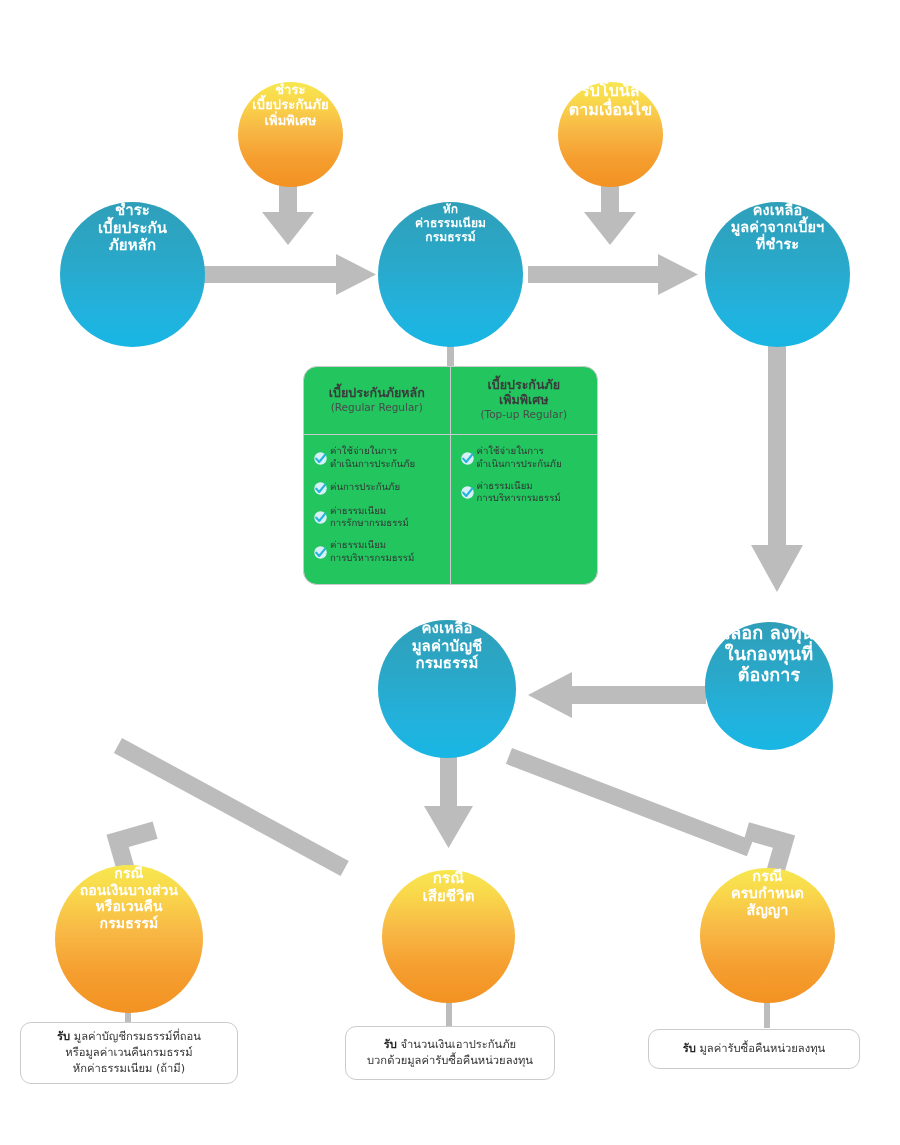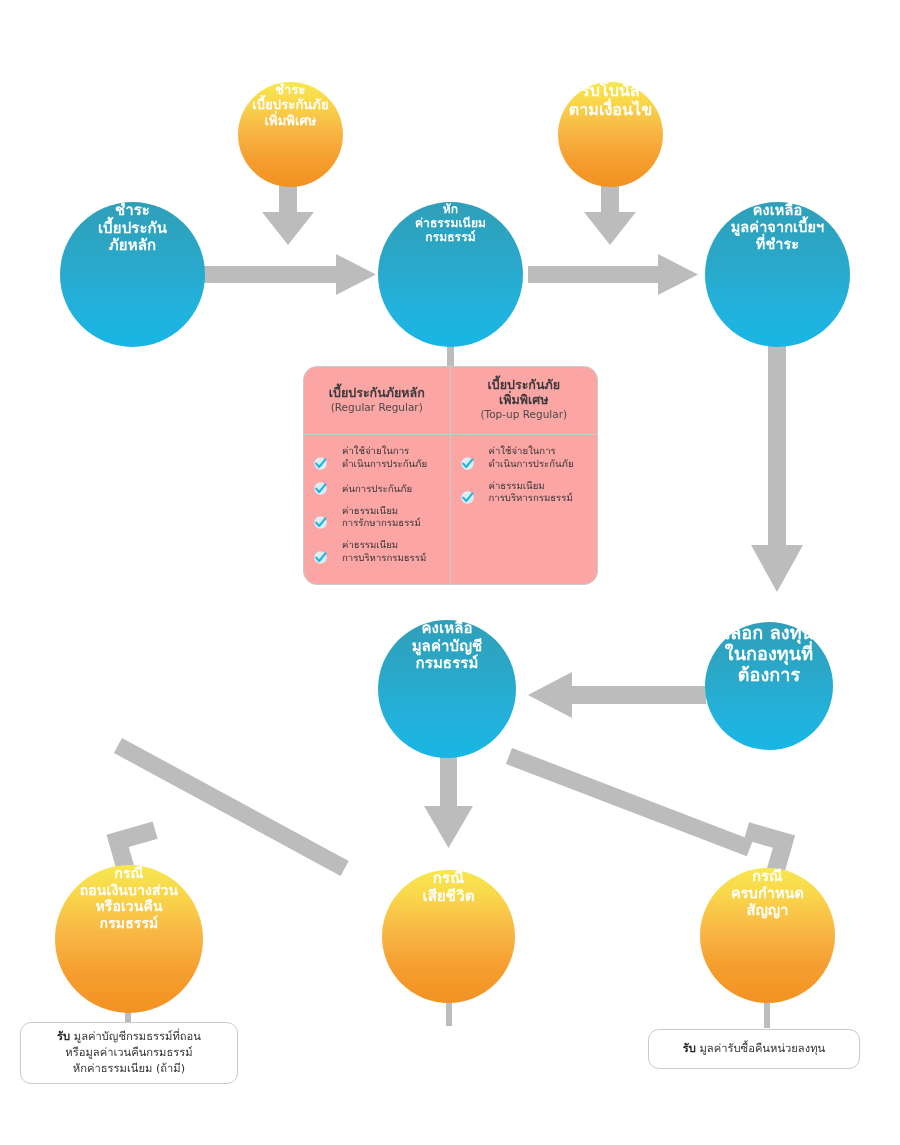--- a/index.html
+++ b/index.html
@@ -49,21 +49,21 @@
 
   
   #panel {
     position: absolute;
     left: 303px;
     top: 366px;
     width: 295px;
     height: 219px;
     border: 1.4px solid #c9cbcd;
     border-radius: 14px;
-    background: #fca5a5;
+    background: #22c55e;
     z-index: 4;
     display: flex;
     overflow: hidden;
   }
   .pcol {
     flex: 1 1 50%;
     display: flex;
     flex-direction: column;
     min-width: 0;
   }
@@ -90,22 +90,22 @@
     font-weight: normal;
     line-height: 1.3;
     margin-top: 1px;
   }
   .plist {
     flex: 1;
     padding: 10px 6px 6px 9px;
   }
   .pitem {
     display: flex;
-    align-items: flex-end;
-    gap: 14px;
+    align-items: center;
+    gap: 2px;
     margin-bottom: 9px;
   }
   .chk {
     flex: 0 0 auto;
     width: 15px; height: 15px;
     margin-top: 1px;
     position: relative;
   }
   .chk svg { display: block; }
   .pitem .ptext {
@@ -323,20 +323,25 @@
       </div>
     </div>
   </div>
 
   <div class="resbox" style="left:20px; top:1022px; width:218px; height:62px;">
     <div class="rtext">
       <b>รับ</b><span> มูลค่าบัญชีกรมธรรม์ที่ถอน<br>หรือมูลค่าเวนคืนกรมธรรม์<br>หักค่าธรรมเนียม (ถ้ามี)</span>
     </div>
   </div>
 
+  <div class="resbox" style="left:345px; top:1026px; width:210px; height:54px;">
+    <div class="rtext">
+      <b>รับ</b><span> จำนวนเงินเอาประกันภัย<br>บวกด้วยมูลค่ารับซื้อคืนหน่วยลงทุน</span>
+    </div>
+  </div>
 
   <div class="resbox" style="left:648px; top:1029px; width:212px; height:40px;text-align:center;">
     <div class="rtext">
       <b>รับ</b><span> มูลค่ารับซื้อคืนหน่วยลงทุน</span>
     </div>
   </div>
 
 </div>
 
 </body></html>

